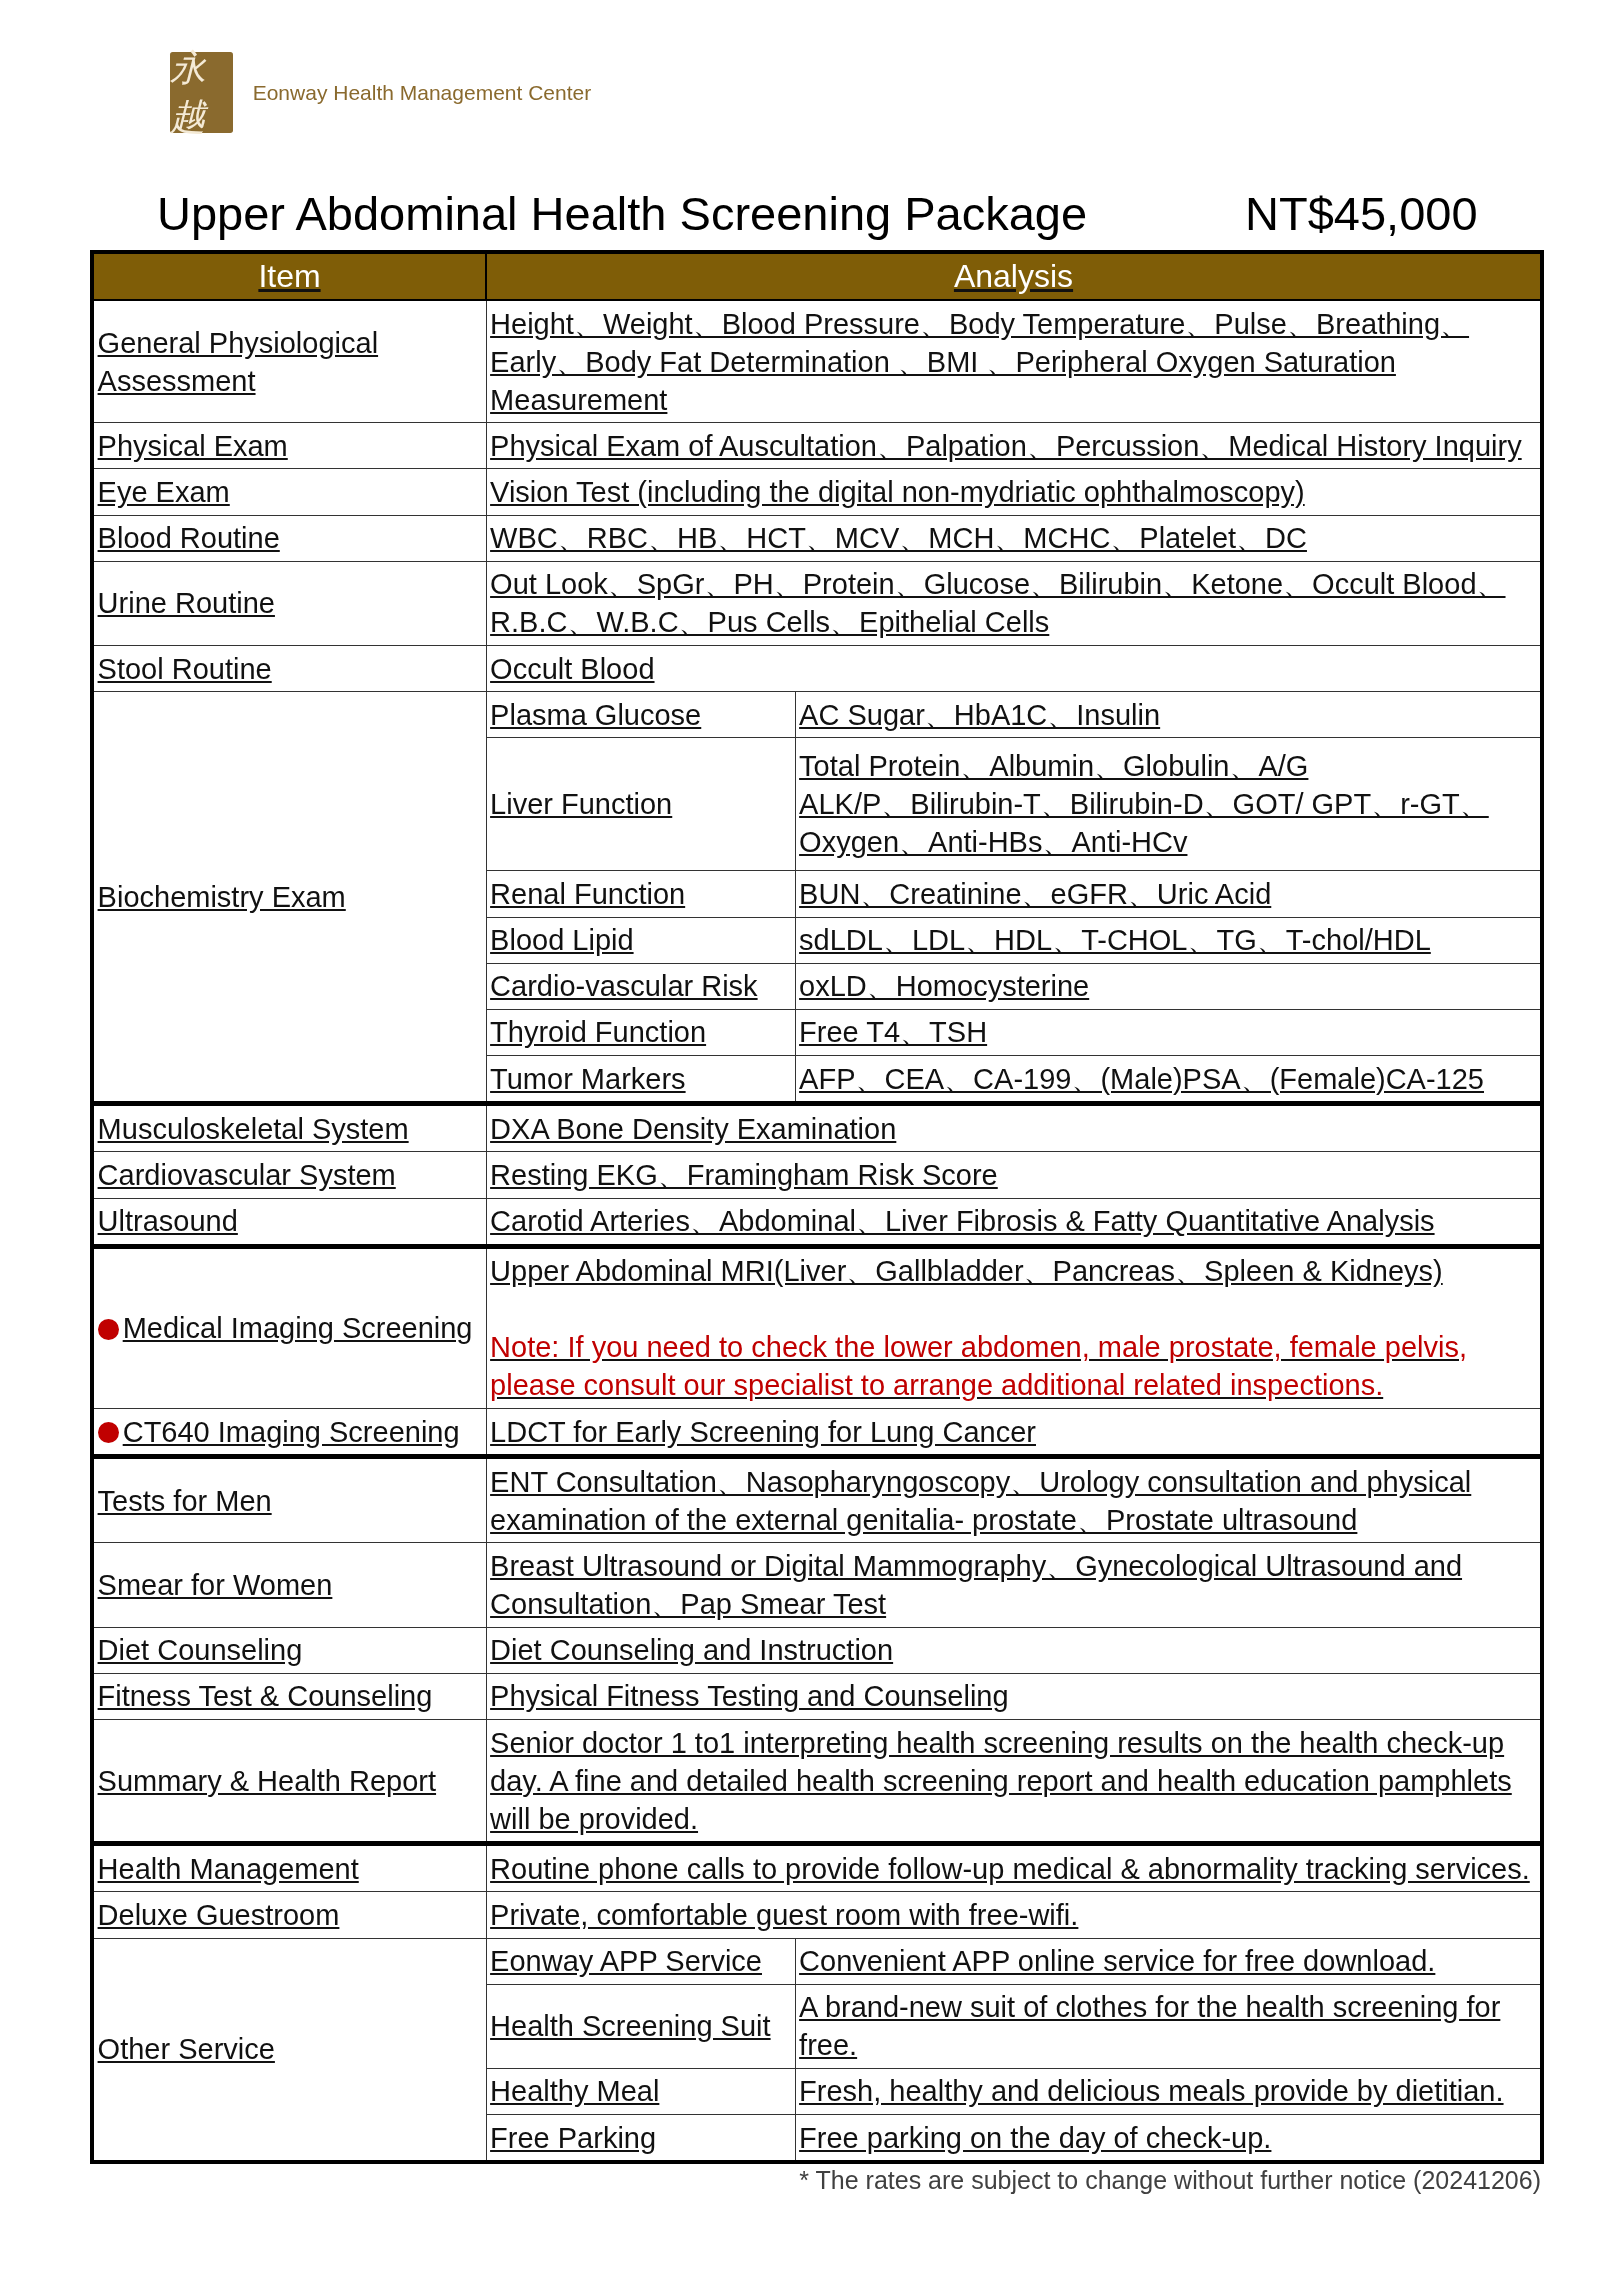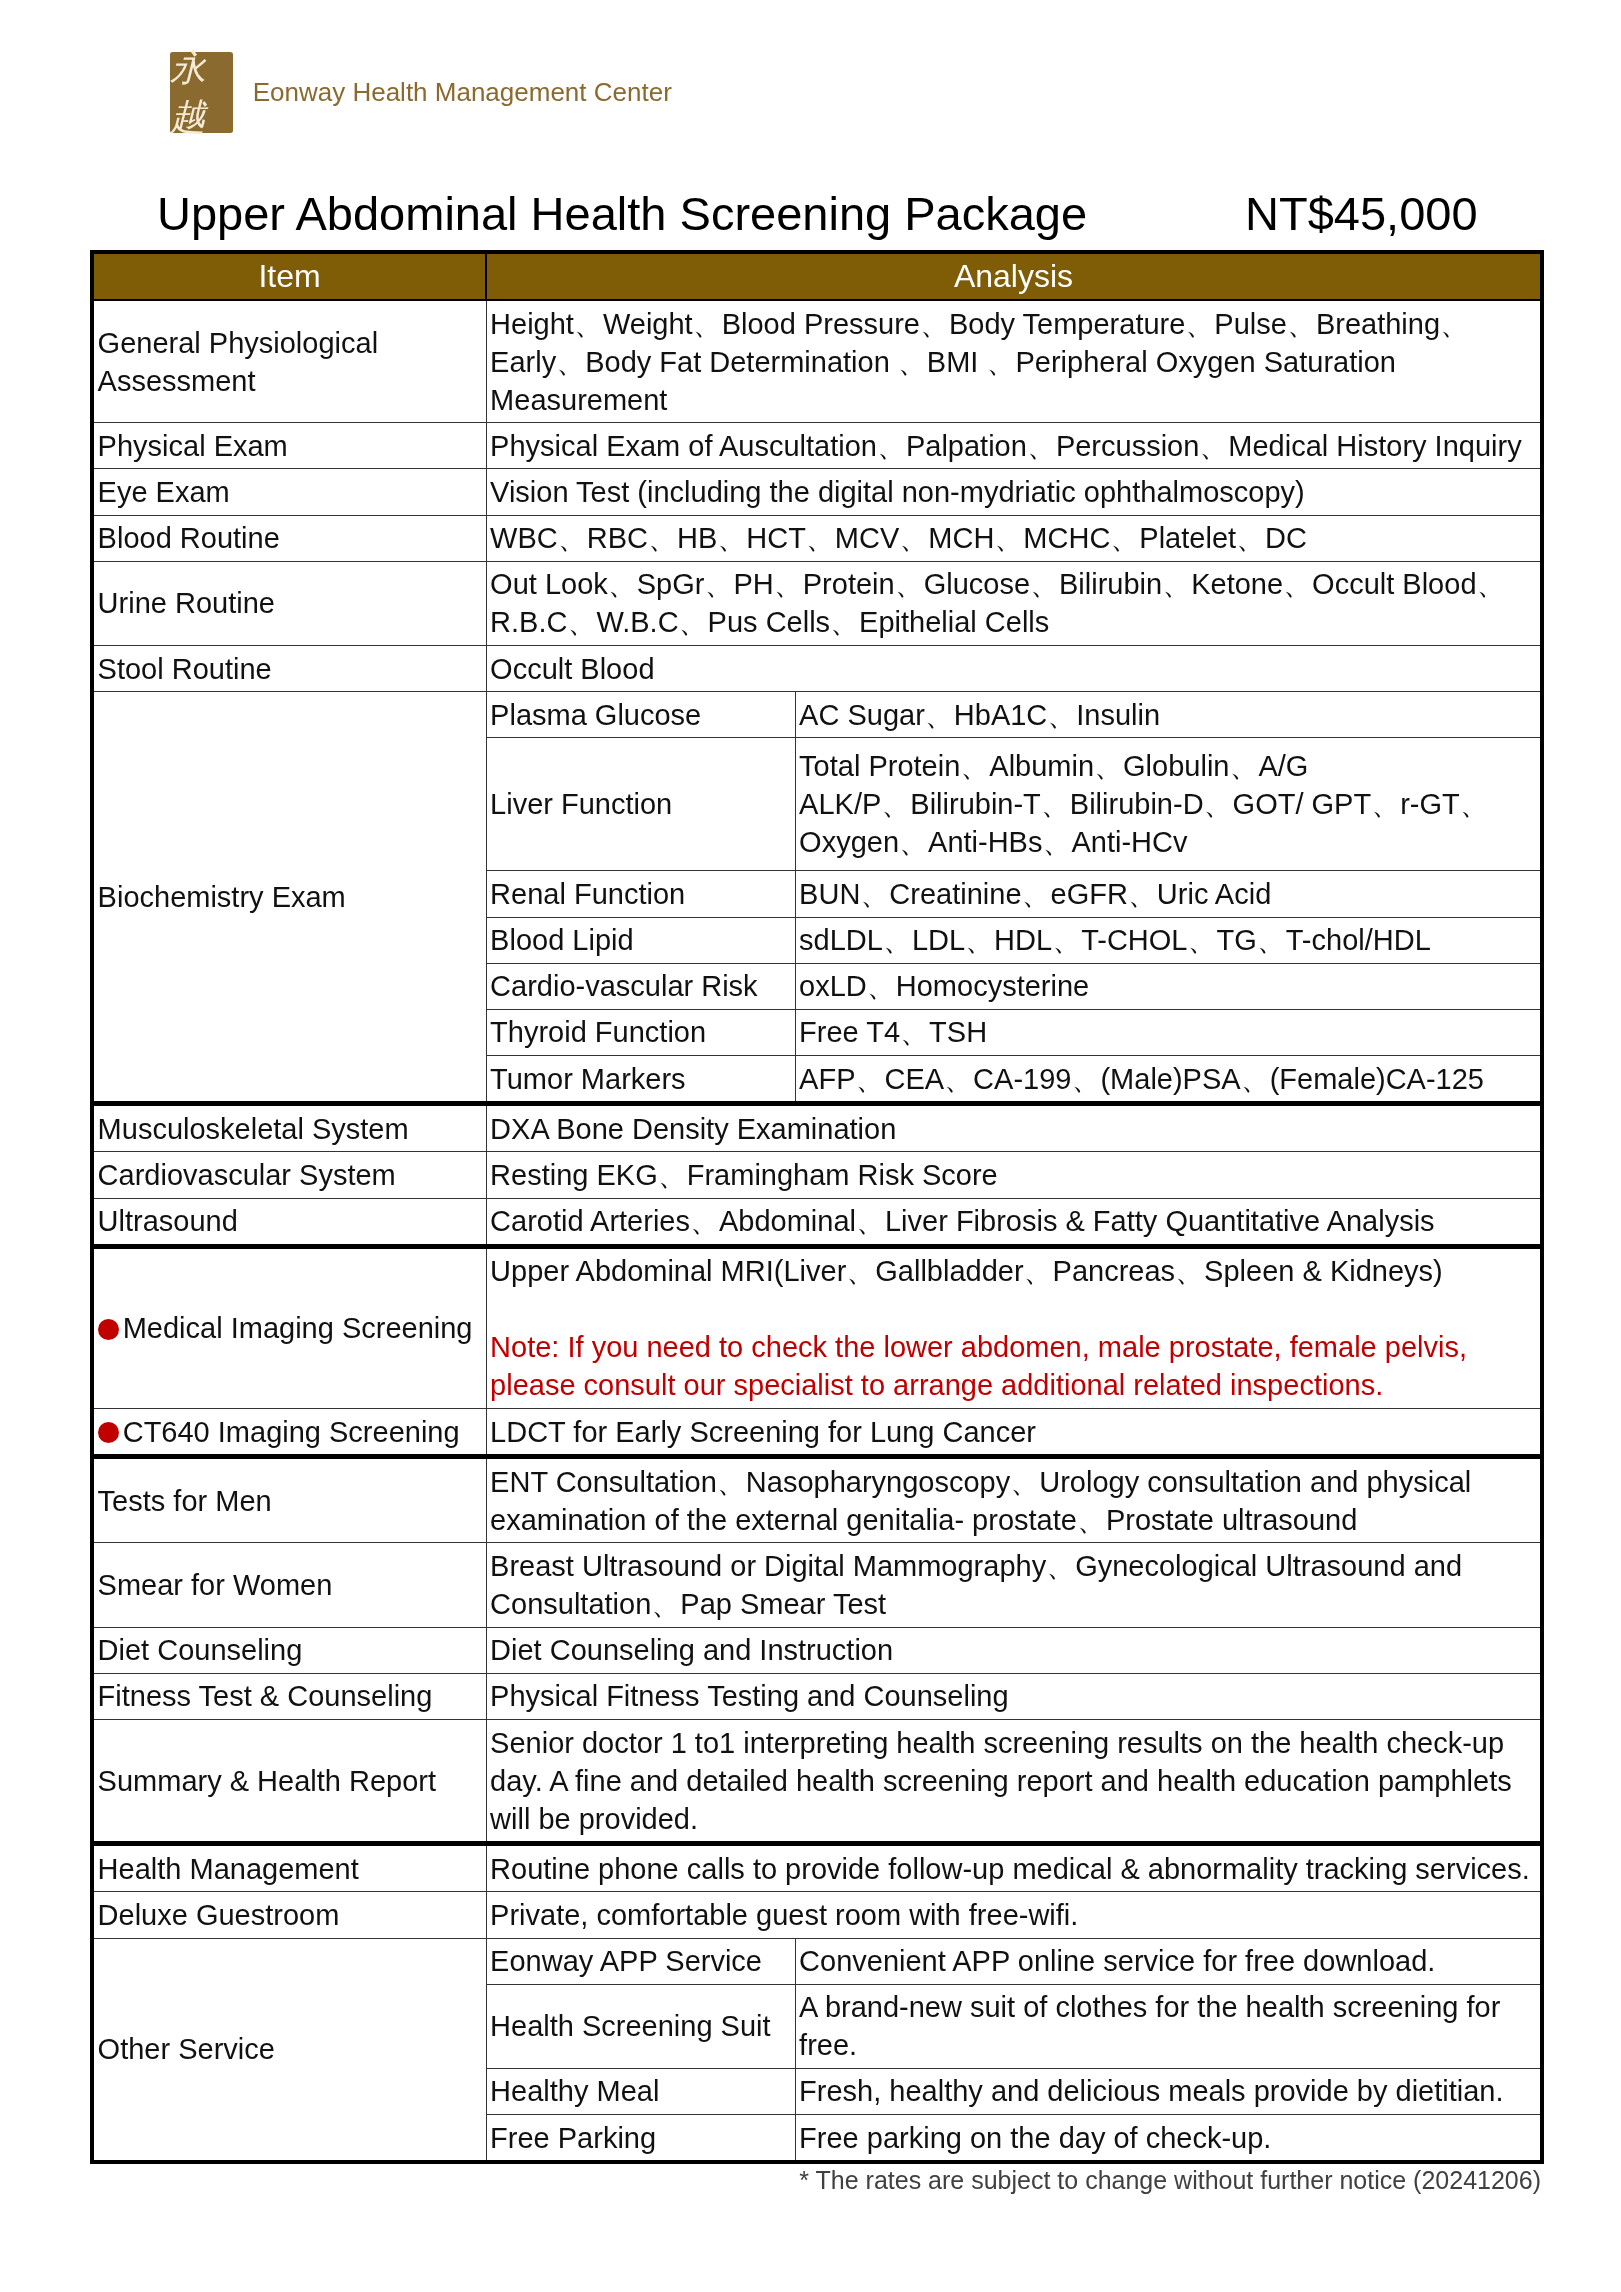--- a/index.html
+++ b/index.html
@@ -1,27 +1,27 @@
 <!DOCTYPE html>
 <html style="font-size:14.3px"><head>
 <meta charset="utf-8">
 <style>
   html, body { margin: 0; padding: 0; background: #ffffff; }
   body { width: 1622px; height: 2293px; position: relative; font-family: "Liberation Sans", sans-serif; color: #111; }
   .logo { position: absolute; left: 170px; top: 52px; display: flex; align-items: center; }
   .logo-mark { width: 63px; height: 81px; background: #8a6a2e; border-radius: 2.7px; display: flex; align-items: center; justify-content: center; color: #f4ead6; font-family: "DejaVu Serif", serif; font-size: 36px; font-style: italic; }
   .logo-text { margin-left: 19.7px; display: flex; flex-direction: column; }
   .logo-cn { color: #8a6a2e; font-family: "DejaVu Sans", sans-serif; font-weight: bold; font-size: 39px; letter-spacing: 10.7px; line-height: 47px; }
-  .logo-en { color: #8a6a2e; font-family: "Liberation Sans", sans-serif; font-size: 26px; line-height: 27px; }
+  .logo-en { color: #8a6a2e; font-family: "Liberation Sans", sans-serif; font-size: 21px; line-height: 27px; }
 
   .title { position: absolute; left: 157px; top: 184px; font-size: 47px; font-weight: normal; line-height: 59px; color: #000; }
   .price { position: absolute; left: 1245px; top: 184px; font-size: 47px; line-height: 59px; color: #000; }
 
   .tbl-wrap { position: absolute; left: 90px; top: 250px; width: 1454px; }
-  table { border-collapse: collapse; width: 100%; table-layout: fixed; border: 4.5px solid #000; }
+  table { border-collapse: collapse; width: 100%; table-layout: fixed; border: 4.5px solid #000; text-decoration: underline; }
   col.c1 { width: 394px; }
   col.c2 { width: 309px; }
   col.c3 { width: auto; }
   th { background: #7f5d07; color: #fff; font-weight: normal; font-size: 32px; height: 45px; border: 2.7px solid #000; padding: 0; }
   td { border: 1.8px solid #333; font-size: 29px; line-height: 38px; padding: 3.6px 5.4px 3.6px 3.6px; vertical-align: middle; text-align: left; }
   tr.thick-top td { border-top: 5.4px solid #000; }
   .note { color: #c00000; }
   .dot { display: inline-block; width: 21.5px; height: 21.5px; border-radius: 50%; background: #c00000; margin-right: 3.6px; vertical-align: -1.8px; }
   .spacer { height: 38px; }
   .footnote { position: absolute; right: 81px; top: 2166px; font-size: 25px; color: #404040; }

